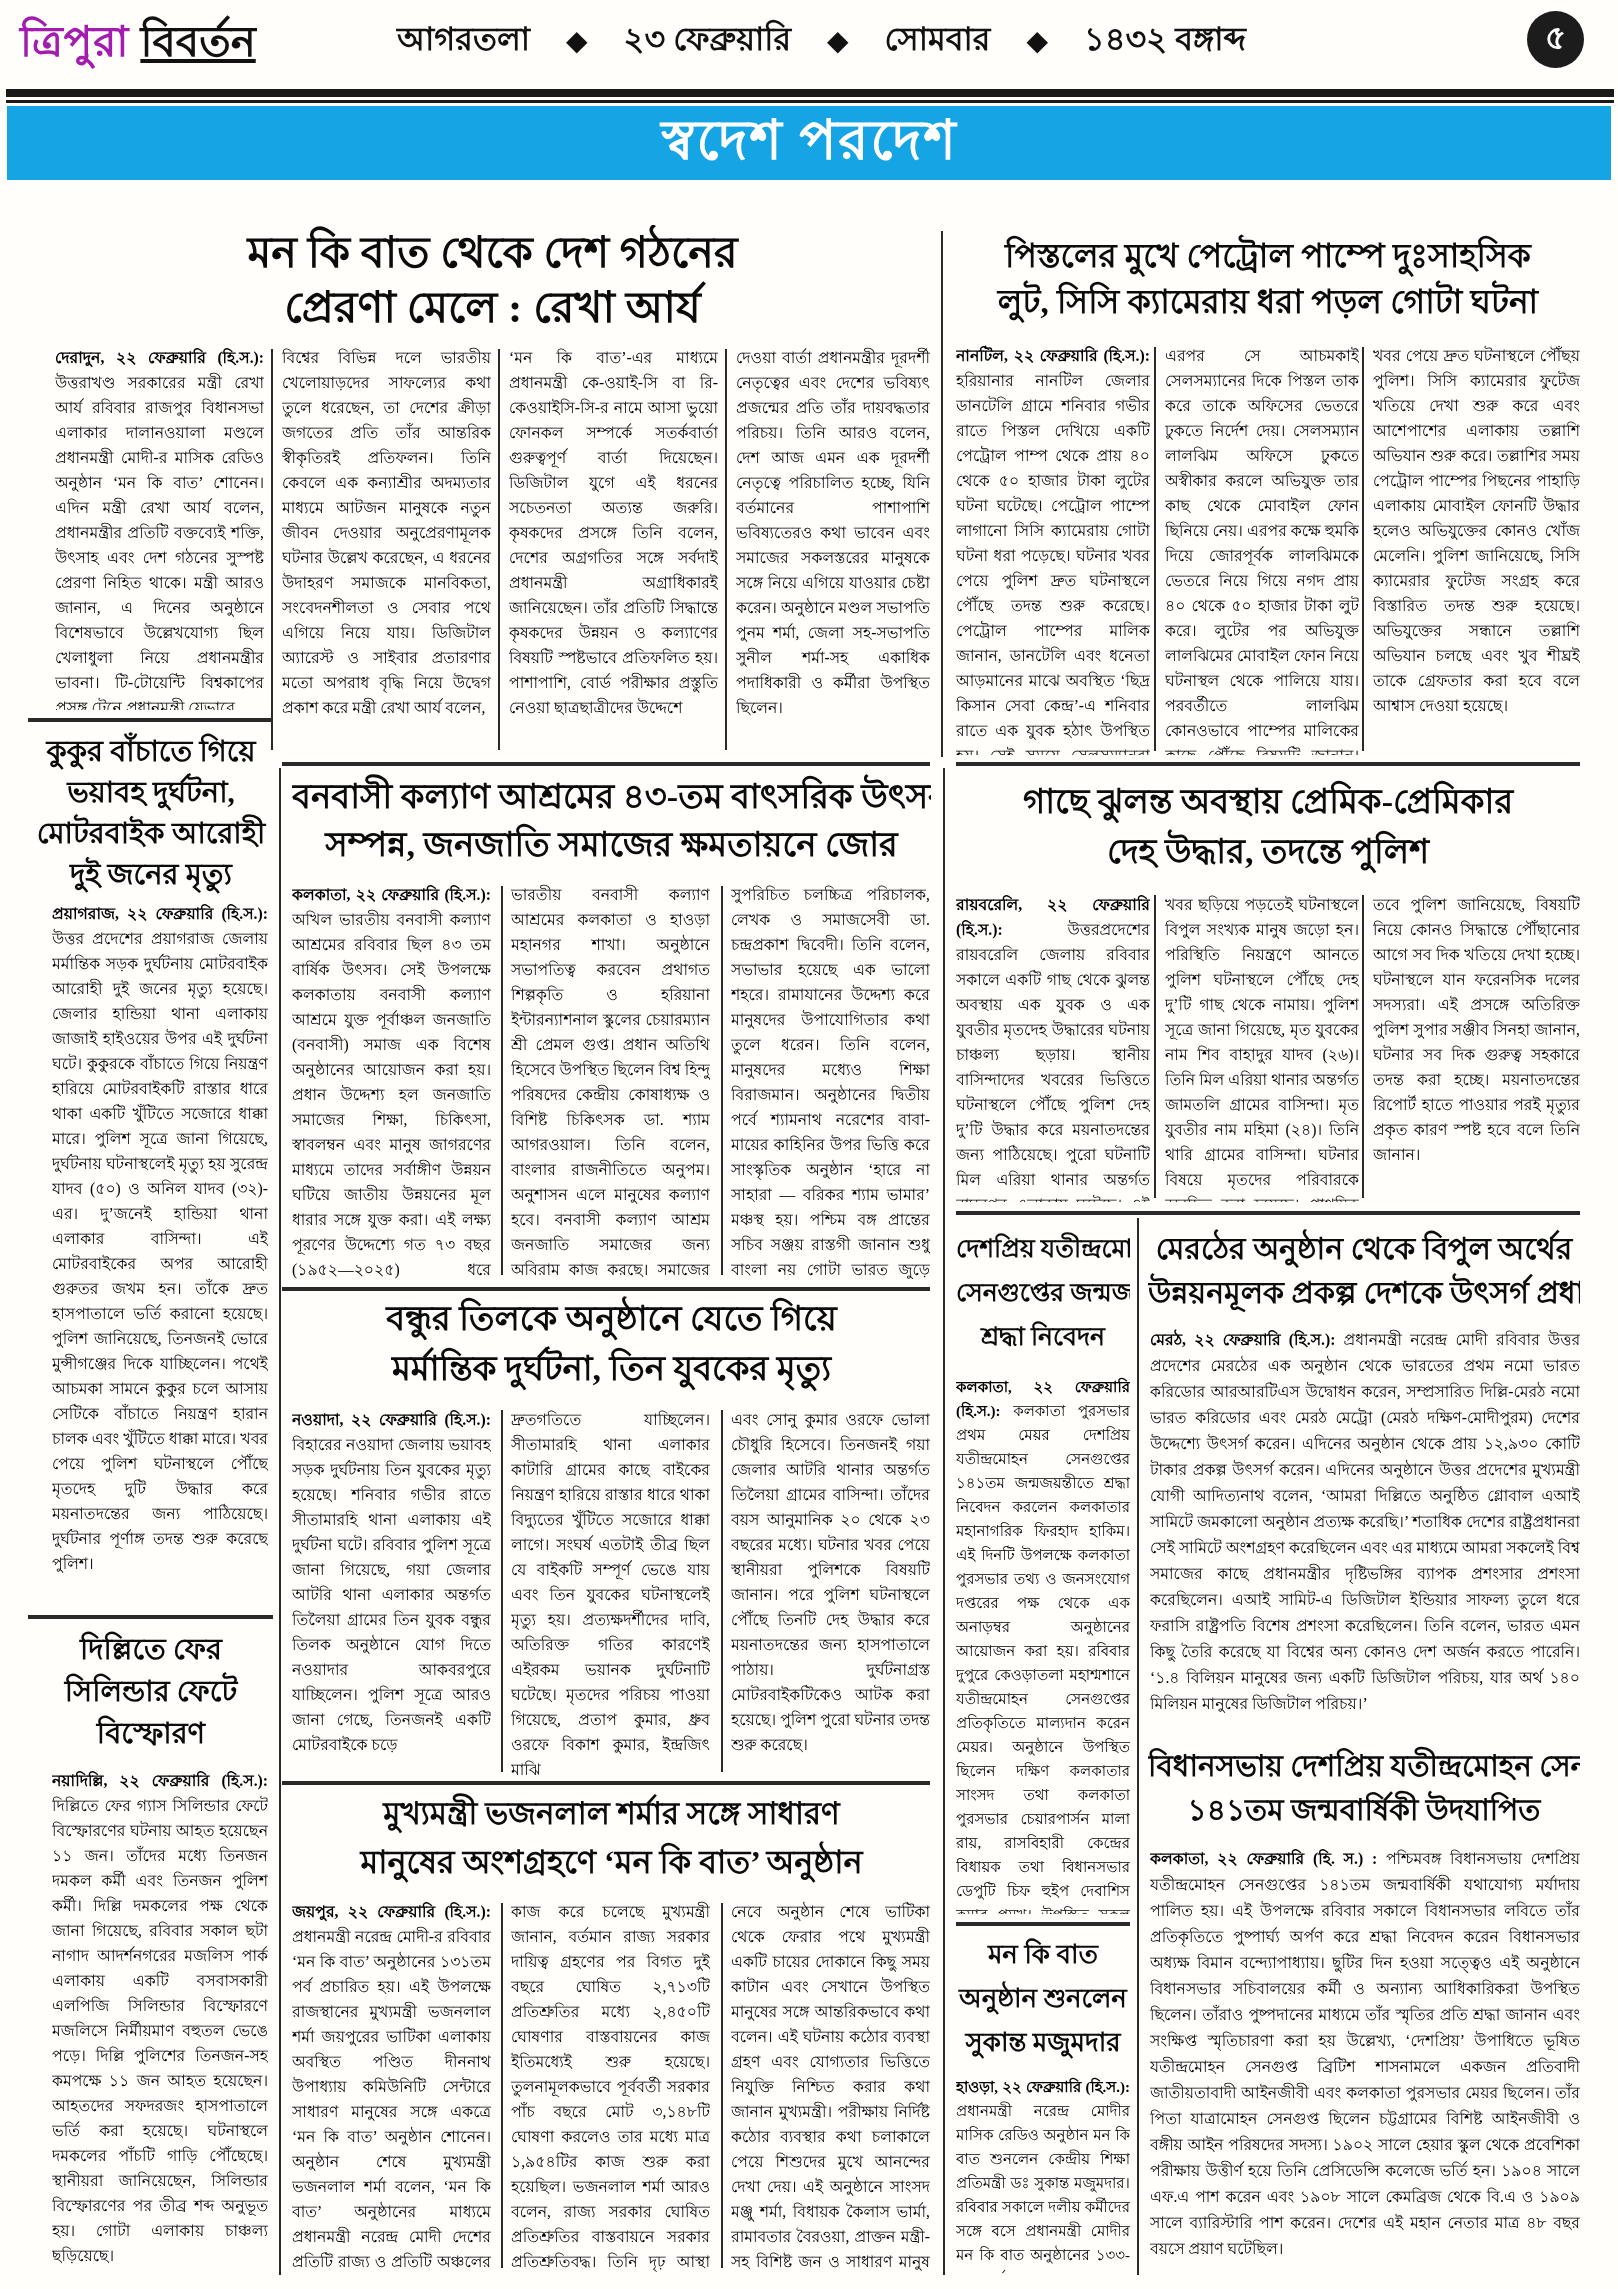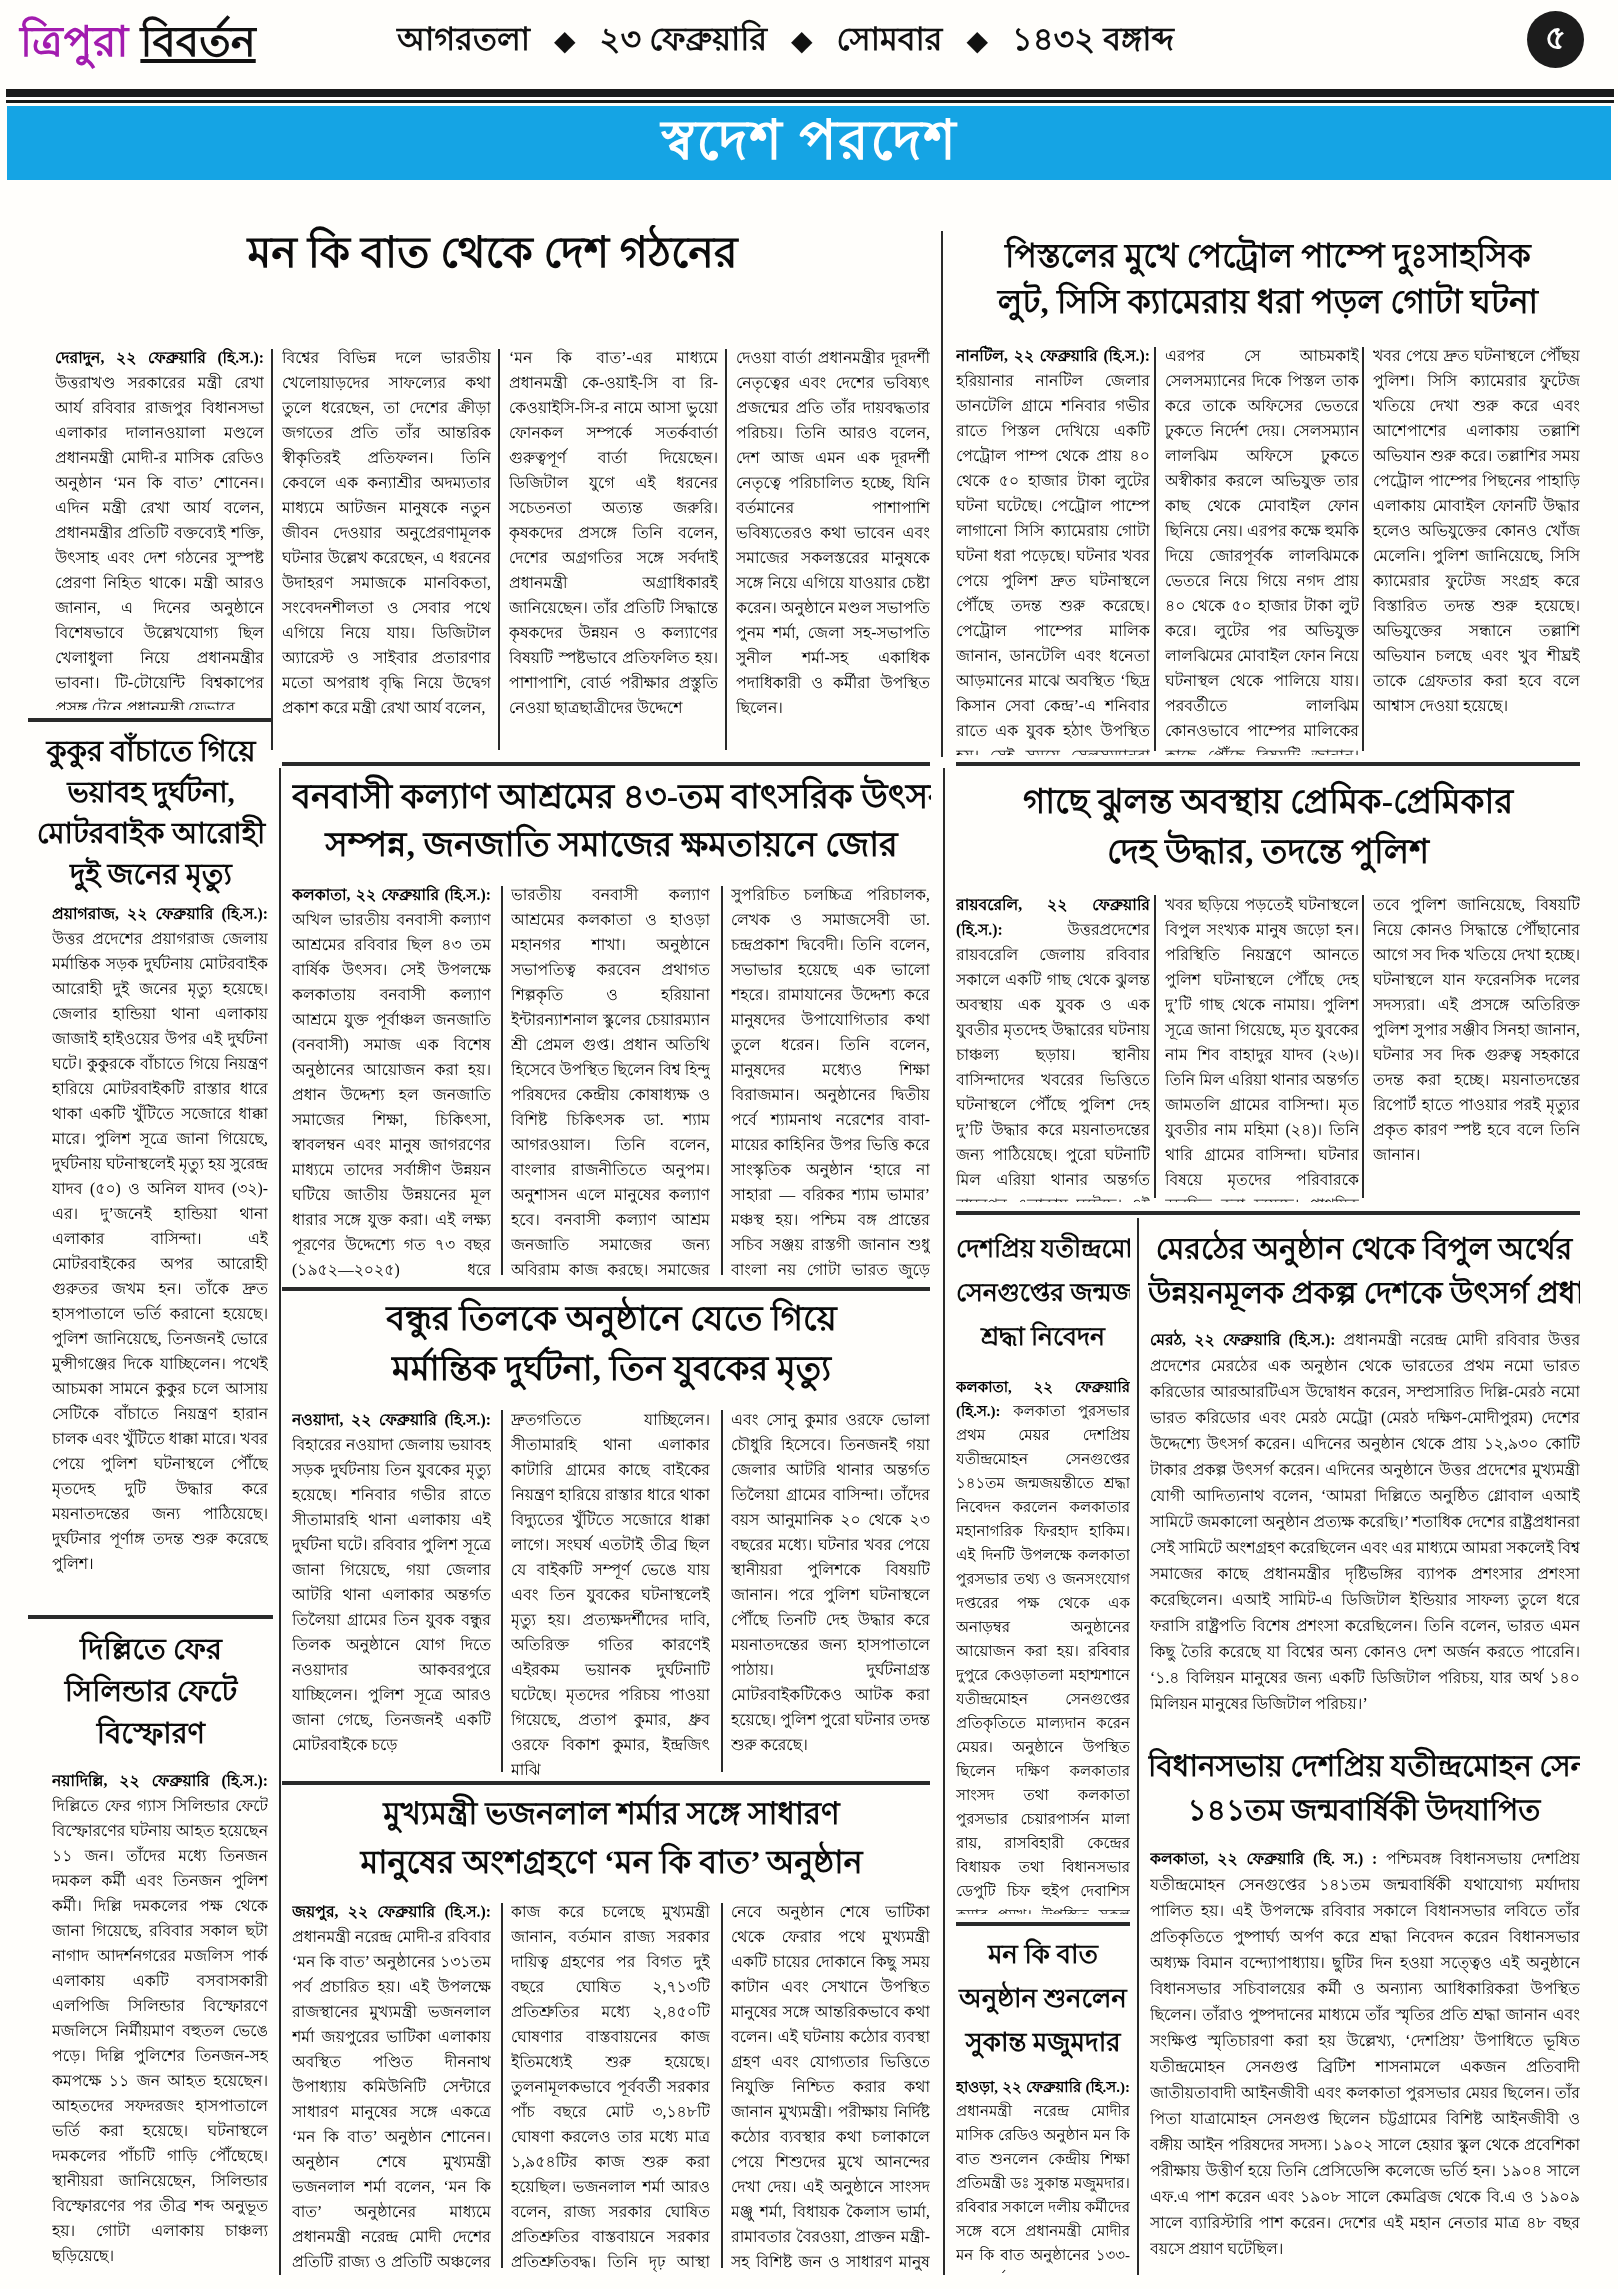--- a/index.html
+++ b/index.html
@@ -8,21 +8,21 @@
   .abs{position:absolute;}
   .body-text{font-size:15.7px;line-height:25px;text-align:justify;overflow:hidden;color:#000000;}
   .body-text .dl{font-weight:bold;}
   .hl{font-weight:bold;text-align:center;color:#0b0b0b;overflow:hidden;}
   .hl div{white-space:nowrap;}
   .vrule{width:1.8px;background:#2a2a2a;}
   .hrule{height:1.8px;background:#2a2a2a;}
   .hrule.thick{height:3.7px;}
   .masthead-logo1{font-size:42px;font-weight:bold;letter-spacing:0.9px;}
   .masthead-logo2{font-size:42px;font-weight:bold;text-decoration:underline;}
-  .masthead-date{font-size:32px;font-weight:bold;display:flex;align-items:center;gap:24px;}
+  .masthead-date{font-size:32px;font-weight:bold;display:flex;align-items:center;gap:36px;}
   .diamond{font-size:28px;line-height:1;}
   .page-badge{width:57px;height:57px;border-radius:50%;background:#1c1c1c;color:#fff;
               display:flex;align-items:center;justify-content:center;font-size:33px;font-weight:bold;}
   .banner{background:#15a4e4;display:flex;align-items:center;justify-content:center;}
   .banner-title{color:#ffffff;font-size:55px;font-weight:bold;letter-spacing:1.8px;}
 </style>
 </head>
 <body>
 
 <div class="page">
@@ -46,20 +46,21 @@
 
   <div class="abs" style="left:5.5px;top:89px;width:1608px;height:8.3px;background:#1a1a1a;"></div>
   <div class="abs" style="left:5.5px;top:100px;width:1608px;height:2.8px;background:#1a1a1a;"></div>
 
   <div class="abs banner" style="left:7.4px;top:106px;width:1604px;height:74px;">
     <span class="banner-title">স্বদেশ পরদেশ</span>
   </div>
 
   <div class="abs hl" style="left:55px;top:225px;width:875px;font-size:43px;line-height:55px;">
     <div>মন কি বাত  থেকে দেশ গঠনের</div>
+    <div>প্রেরণা মেলে : রেখা আর্য</div>
   </div>
   <div class="abs body-text" style="left:55px;top:345px;width:209px;height:365px;">
     <b class="dl">দেরাদুন, ২২ ফেব্রুয়ারি (হি.স.):</b>
     <span>উত্তরাখণ্ড সরকারের মন্ত্রী রেখা আর্য রবিবার রাজপুর বিধানসভা এলাকার দালানওয়ালা মণ্ডলে প্রধানমন্ত্রী মোদী-র মাসিক রেডিও অনুষ্ঠান ‘মন কি বাত’ শোনেন। এদিন মন্ত্রী রেখা আর্য বলেন, প্রধানমন্ত্রীর প্রতিটি বক্তব্যেই শক্তি, উৎসাহ এবং দেশ গঠনের সুস্পষ্ট প্রেরণা নিহিত থাকে। মন্ত্রী আরও জানান, এ দিনের অনুষ্ঠানে বিশেষভাবে উল্লেখযোগ্য ছিল খেলাধুলা নিয়ে প্রধানমন্ত্রীর ভাবনা। টি-টোয়েন্টি বিশ্বকাপের প্রসঙ্গ টেনে প্রধানমন্ত্রী যেভাবে</span>
   </div>
   <div class="abs body-text" style="left:282px;top:345px;width:209px;height:408px;">বিশ্বের বিভিন্ন দলে ভারতীয় খেলোয়াড়দের সাফল্যের কথা তুলে ধরেছেন, তা দেশের ক্রীড়া জগতের প্রতি তাঁর আন্তরিক স্বীকৃতিরই প্রতিফলন। তিনি কেবলে এক কন্যাশ্রীর অদম্যতার মাধ্যমে আটজন মানুষকে নতুন জীবন দেওয়ার অনুপ্রেরণামূলক ঘটনার উল্লেখ করেছেন, এ ধরনের উদাহরণ সমাজকে মানবিকতা, সংবেদনশীলতা ও সেবার পথে এগিয়ে নিয়ে যায়। ডিজিটাল অ্যারেস্ট ও সাইবার প্রতারণার মতো অপরাধ বৃদ্ধি নিয়ে উদ্বেগ প্রকাশ করে মন্ত্রী রেখা আর্য বলেন,</div>
   <div class="abs body-text" style="left:509px;top:345px;width:209px;height:408px;">‘মন কি বাত’-এর মাধ্যমে প্রধানমন্ত্রী কে-ওয়াই-সি বা রি-কেওয়াইসি-সি-র নামে আসা ভুয়ো ফোনকল সম্পর্কে সতর্কবার্তা গুরুত্বপূর্ণ বার্তা দিয়েছেন। ডিজিটাল যুগে এই ধরনের সচেতনতা অত্যন্ত জরুরি। কৃষকদের প্রসঙ্গে তিনি বলেন, দেশের অগ্রগতির সঙ্গে সর্বদাই প্রধানমন্ত্রী অগ্রাধিকারই জানিয়েছেন। তাঁর প্রতিটি সিদ্ধান্তে কৃষকদের উন্নয়ন ও কল্যাণের বিষয়টি স্পষ্টভাবে প্রতিফলিত হয়। পাশাপাশি, বোর্ড পরীক্ষার প্রস্তুতি নেওয়া ছাত্রছাত্রীদের উদ্দেশে</div>
   <div class="abs body-text" style="left:736px;top:345px;width:194px;height:408px;">দেওয়া বার্তা প্রধানমন্ত্রীর দূরদর্শী নেতৃত্বের এবং দেশের ভবিষ্যৎ প্রজন্মের প্রতি তাঁর দায়বদ্ধতার পরিচয়। তিনি আরও বলেন, দেশ আজ এমন এক দূরদর্শী নেতৃত্বে পরিচালিত হচ্ছে, যিনি বর্তমানের পাশাপাশি ভবিষ্যতেরও কথা ভাবেন এবং সমাজের সকলস্তরের মানুষকে সঙ্গে নিয়ে এগিয়ে যাওয়ার চেষ্টা করেন। অনুষ্ঠানে মণ্ডল সভাপতি পুনম শর্মা, জেলা সহ-সভাপতি সুনীল শর্মা-সহ একাধিক পদাধিকারী ও কর্মীরা উপস্থিত ছিলেন।</div>
   <div class="abs vrule" style="left:271px;top:349px;height:401px;"></div>
   <div class="abs vrule" style="left:498px;top:349px;height:401px;"></div>

